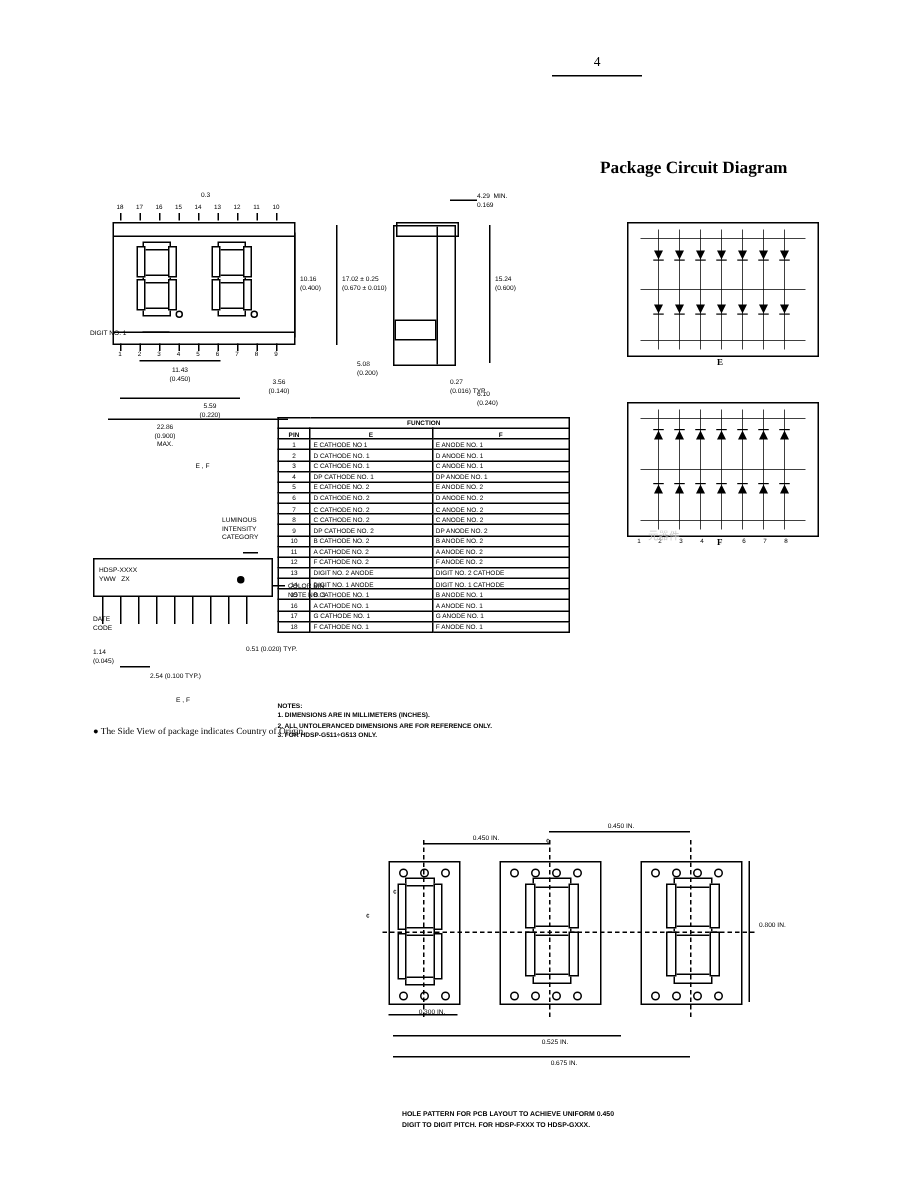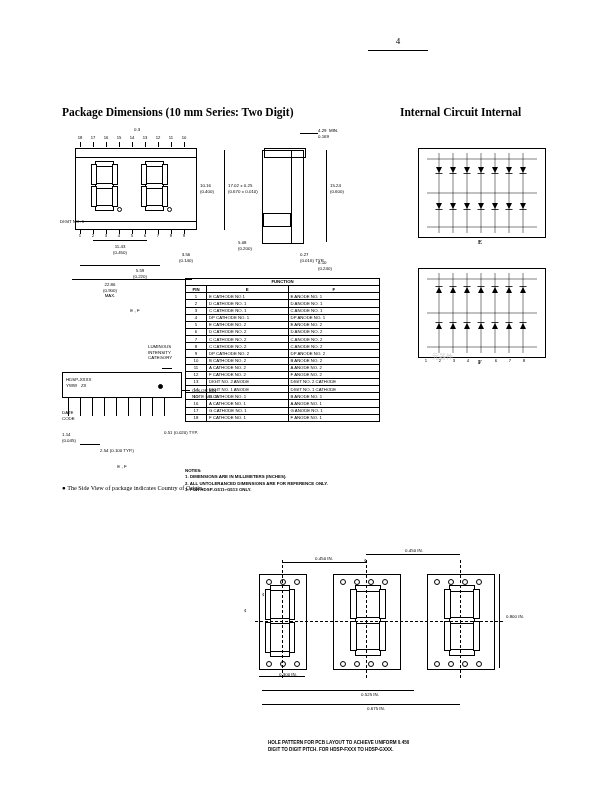--- a/index.html
+++ b/index.html
@@ -114,22 +114,21 @@
   .dimvert{position:absolute;width:0.6px;background:#000;}
 </style>
 </head>
 <body>
 
 <div class="page">
 
   <div class="pagenum">4</div>
   <div class="pagerule"></div>
 
-  <div class="h-title" id="t-pkg">Package Dimensions (10 mm Series: Two Digit)</div>
-  <div class="h-title" id="t-icd">Internal Circuit Internal</div>
+  <div class="h-title" id="t-icd">Package Circuit Diagram</div>
 
   <div id="pkgtop">
     <div class="digit" style="left:12px;top:12px;">
       <div class="seg h d-a"></div>
       <div class="seg h d-g"></div>
       <div class="seg h d-d"></div>
       <div class="seg v d-f"></div>
       <div class="seg v d-b"></div>
       <div class="seg v d-e"></div>
       <div class="seg v d-c"></div>

